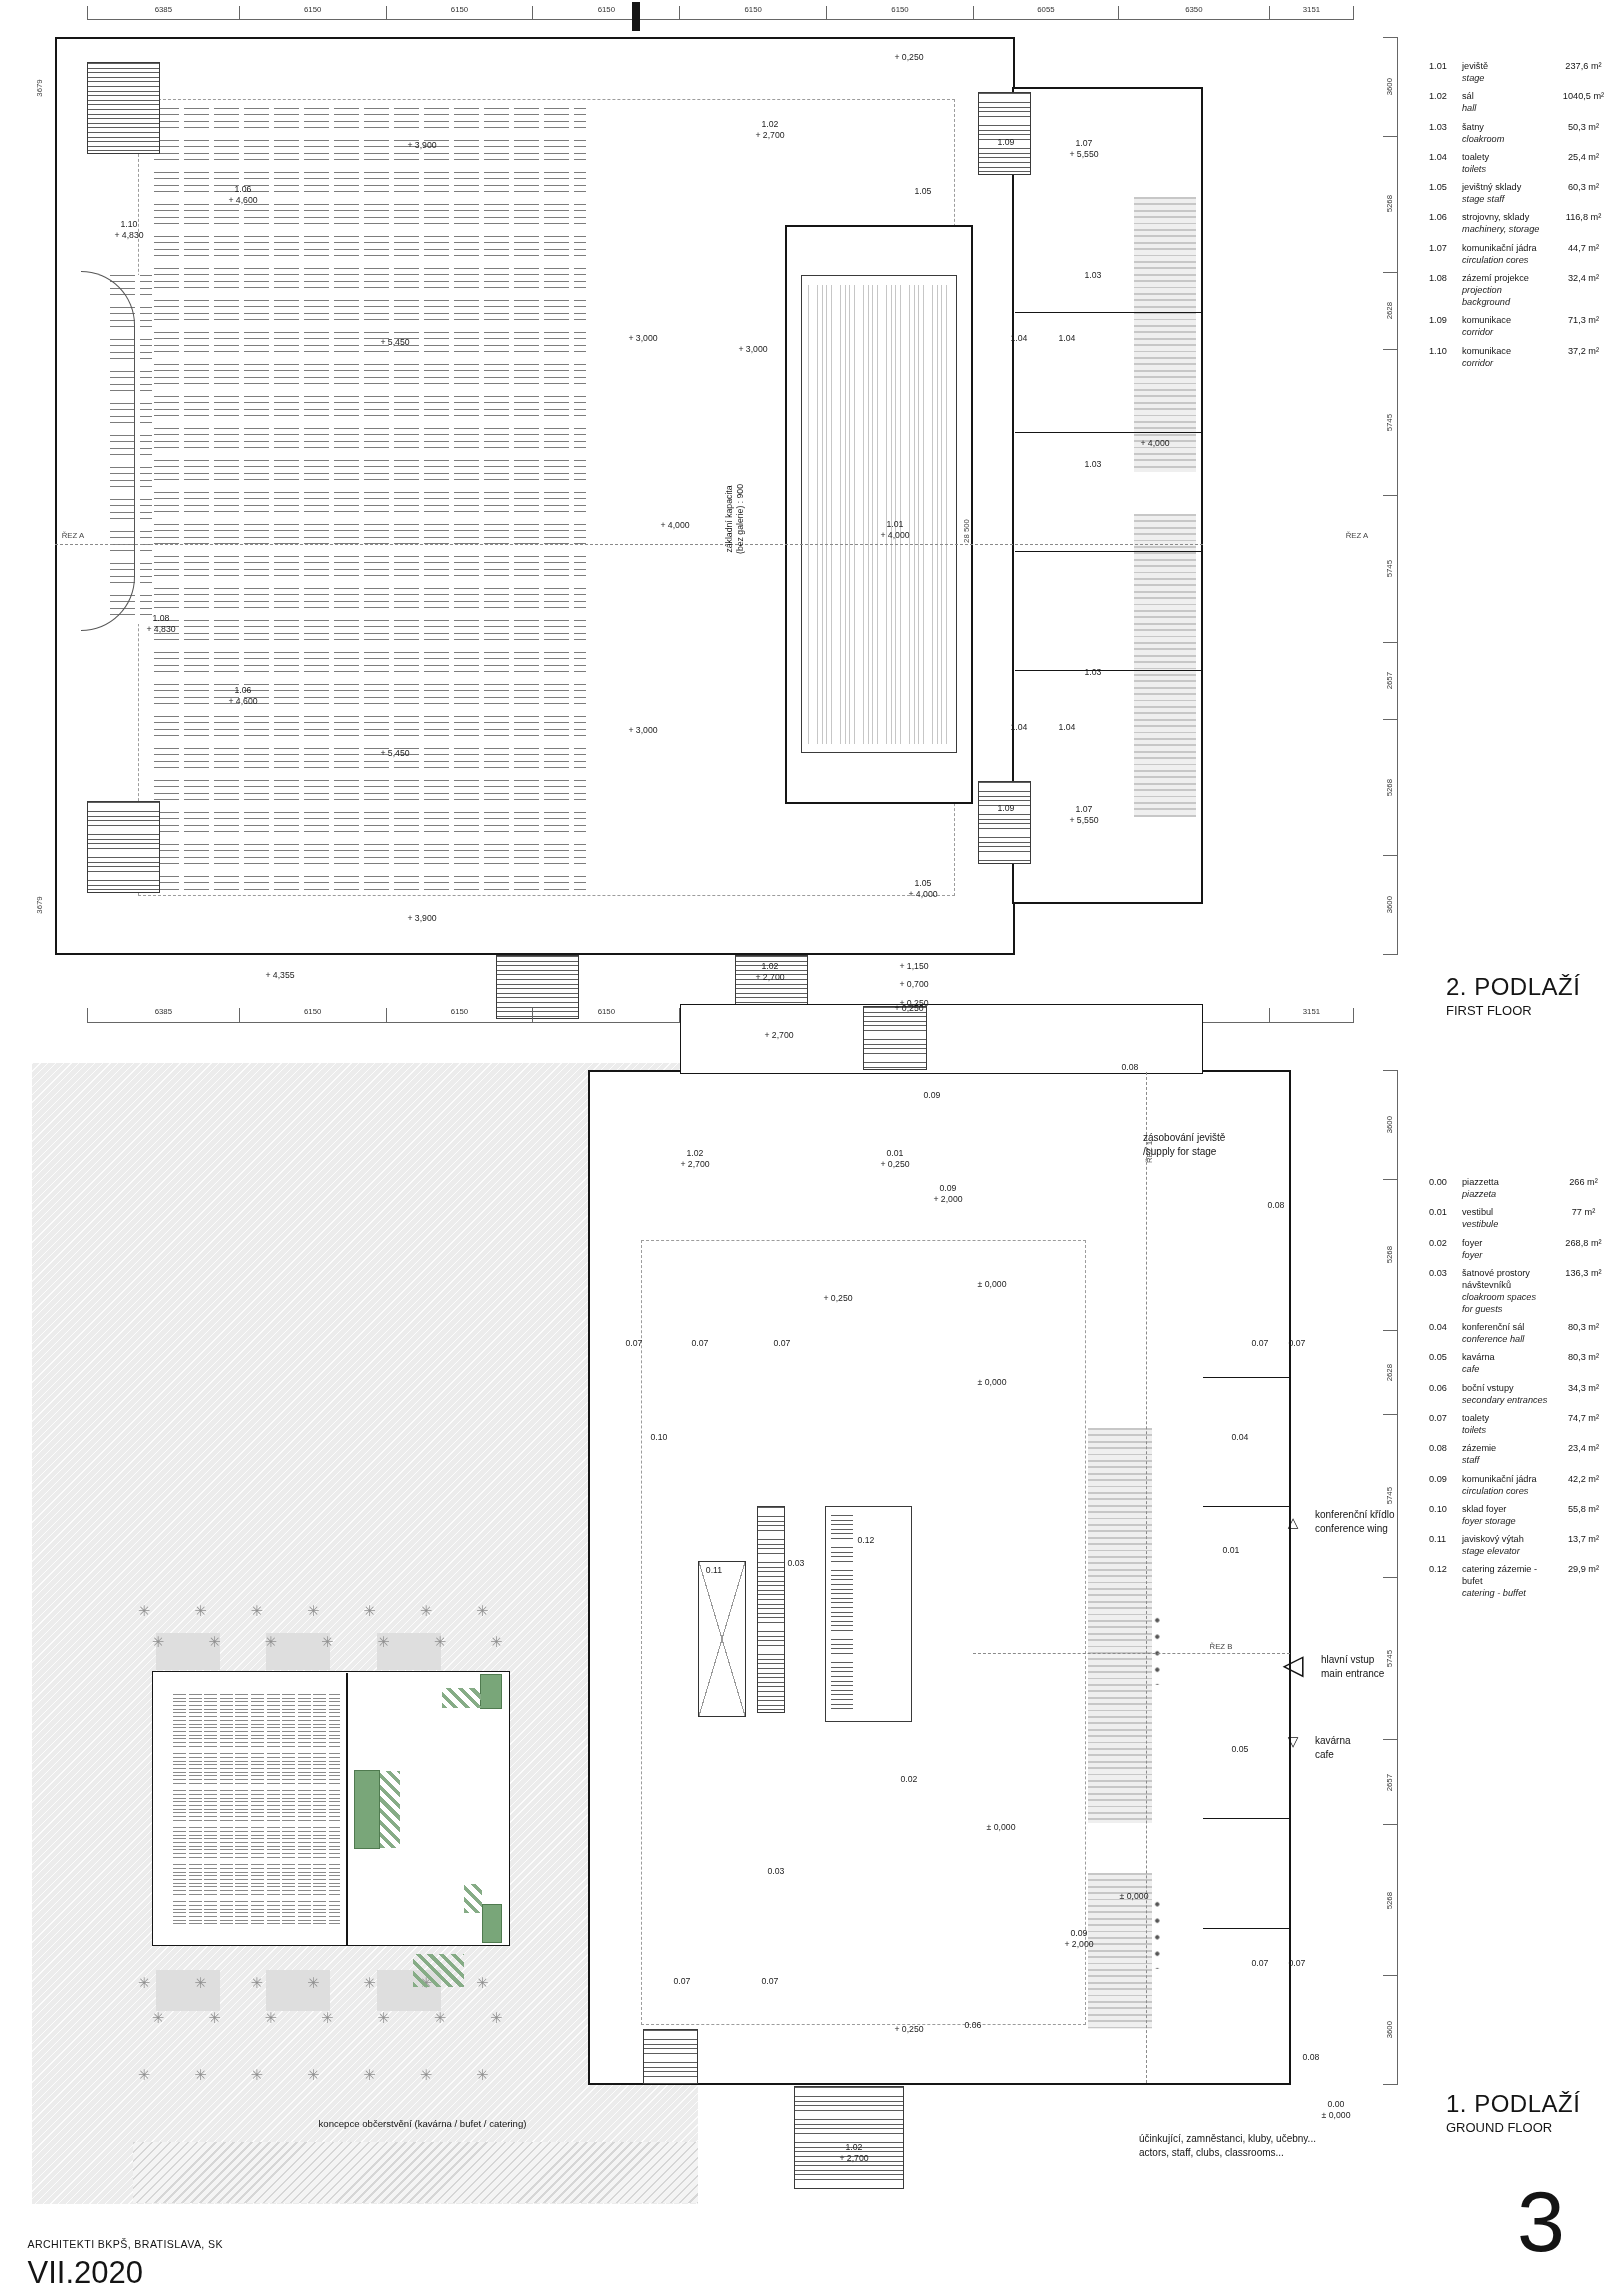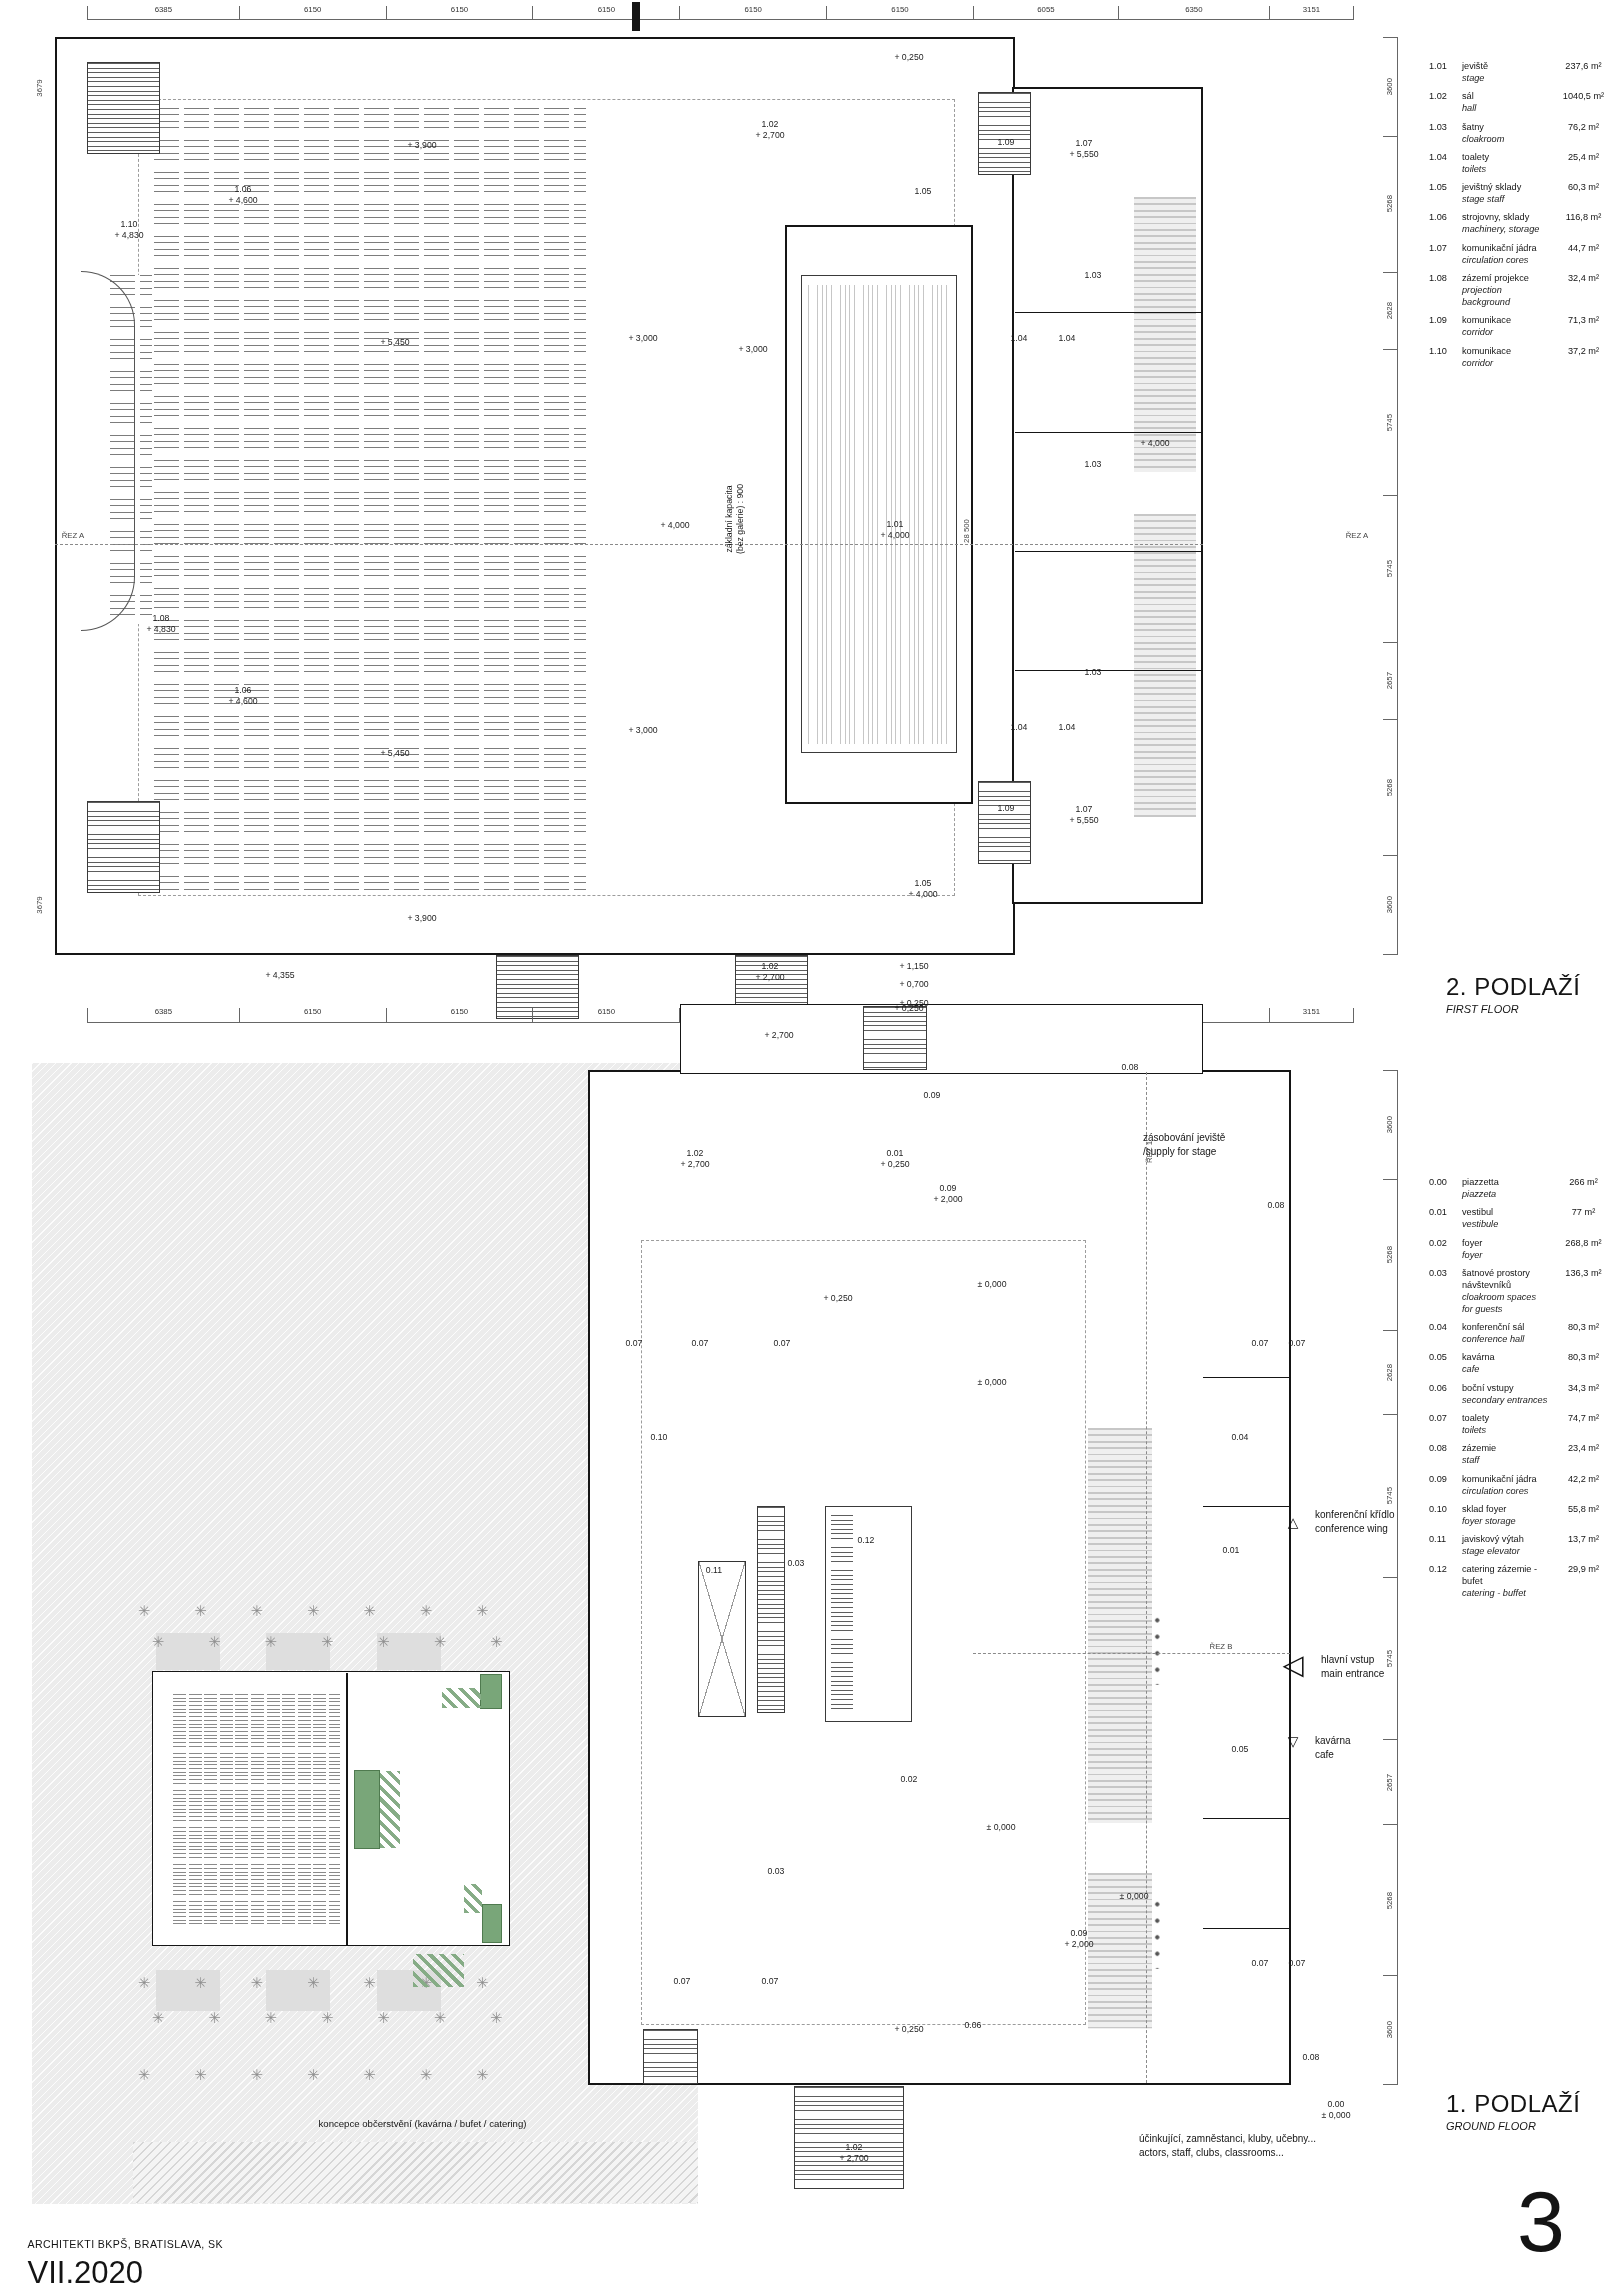--- a/index.html
+++ b/index.html
@@ -48,21 +48,21 @@
   .dims .lbl{font-size:7.8px;color:#333;margin-top:-0.9px}
   .dims.v .lbl{writing-mode:vertical-rl;transform:rotate(180deg);margin:0}
   .legend{position:absolute;width:184px}
   .lrow{display:grid;grid-template-columns:27.5px 1fr 59px;column-gap:5.5px;margin-bottom:6.4px;
         font-size:9.2px;line-height:1.3}
   .lnames .cz{display:block}
   .lnames .en{display:block;font-style:italic;color:#222}
   .larea{text-align:center;white-space:nowrap}
   .floor-title{position:absolute;width:170px;text-align:left}
   .ft-cz{font-size:24px;letter-spacing:0.5px}
-  .ft-en{font-size:11px;font-style:italic;margin-top:1.8px}
+  .ft-en{font-size:13px;margin-top:1.8px}
   .ann{position:absolute;font-size:10px;line-height:1.35;white-space:nowrap}
   .ann .en{}
   .ann.center{text-align:center;white-space:normal}
   .tri{position:absolute;transform:translate(-50%,-50%);font-size:13.8px;color:#111}
   .tri.big{font-size:27.5px}
   .trees{position:absolute;color:#8f8f8f;font-size:14.7px;letter-spacing:20px;white-space:nowrap}
   .f-arch{position:absolute;left:27.5px;top:2238px;font-size:10.6px;letter-spacing:0.4px}
   .f-date{position:absolute;left:27.5px;top:2255px;font-size:31px}
   .f-title{position:absolute;left:176px;top:2255px;font-size:25px;letter-spacing:0.2px;white-space:nowrap}
   .f-num{position:absolute;left:1517px;top:2178px;font-size:86px;line-height:1}
@@ -172,21 +172,21 @@
           <span class="en">hall</span>
         </span>
         <span class="larea">1040,5 m²</span>
       </div>
       <div class="lrow">
         <span class="lid">1.03</span>
         <span class="lnames">
           <span class="cz">šatny</span>
           <span class="en">cloakroom</span>
         </span>
-        <span class="larea">76,2 m²</span>
+        <span class="larea">50,3 m²</span>
       </div>
       <div class="lrow">
         <span class="lid">1.04</span>
         <span class="lnames">
           <span class="cz">toalety</span>
           <span class="en">toilets</span>
         </span>
         <span class="larea">25,4 m²</span>
       </div>
       <div class="lrow">

